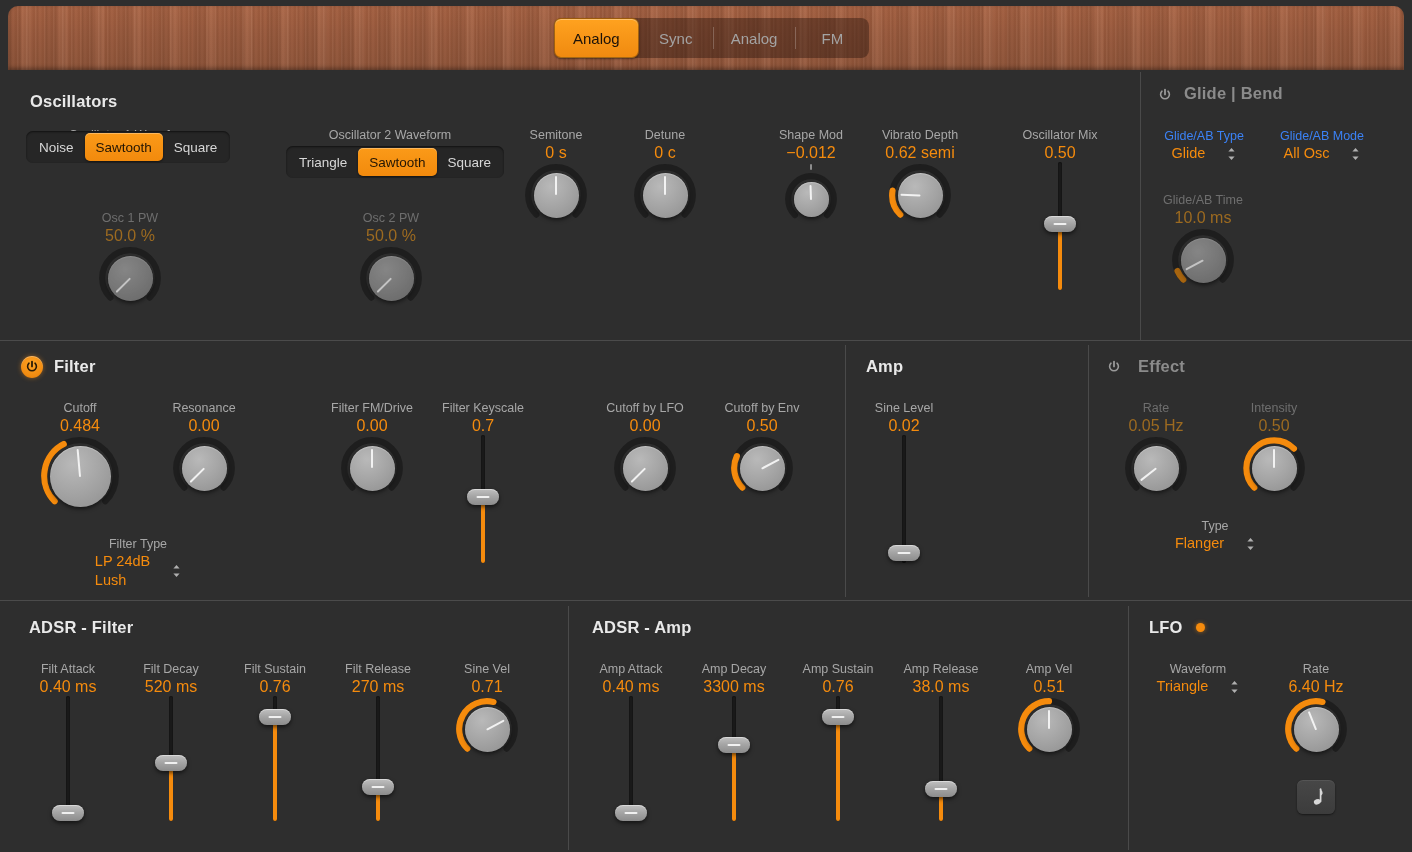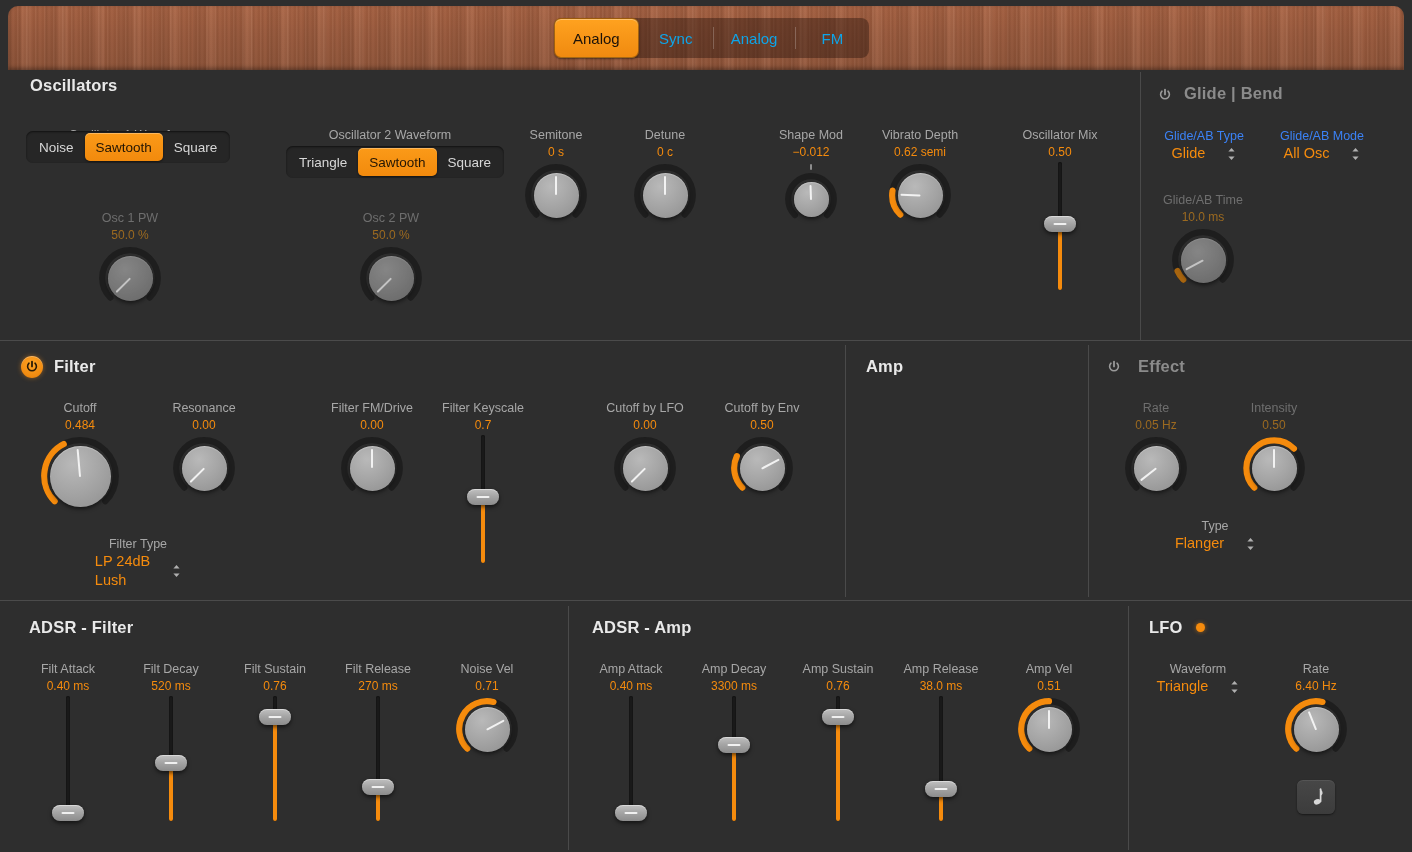--- a/index.html
+++ b/index.html
@@ -38,21 +38,21 @@
     height: 40px; display: flex; align-items: center;
     background: rgba(40,20,12,0.42);
     border-radius: 8px;
     padding: 0;
   }
   .tab {
     position: relative;
     height: 40px; min-width: 74px;
     display: flex; align-items: center; justify-content: center;
     padding: 0 18px;
-    font-size: 15px; color: #0ea5e9;
+    font-size: 15px; color: #a3a3a3;
     border-radius: 7px;
     cursor: default;
   }
   .tab.active {
     background: linear-gradient(180deg, #ffa21f 0%, #f08a10 100%);
     color: #1d1208;
     box-shadow: 0 1px 2px rgba(0,0,0,0.45), inset 0 1px 0 rgba(255,255,255,0.35);
     border: 1px solid rgba(0,0,0,0.35);
   }
   .tab.sep::before {
@@ -85,21 +85,21 @@
     position: absolute; width: 9px; height: 9px; border-radius: 50%;
     background: #f58b0d; box-shadow: 0 0 4px rgba(245,139,13,0.6);
   }
 
   
   .ctl { position: absolute; text-align: center; }
   .ctl .lab {
     font-size: 12.5px; color: #a7a7a7; white-space: nowrap; line-height: 16px;
   }
   .ctl .val {
-    font-size: 12px; color: #f58b0d; white-space: nowrap; line-height: 19px;
+    font-size: 16px; color: #f58b0d; white-space: nowrap; line-height: 19px;
   }
   .ctl.dim .lab { color: #6e6e6e; }
   .ctl.dim .val { color: #9c6a20; }
 
   
   .knob { position: relative; margin: 2px auto 0; }
   .knob .ring { position: absolute; left: 0; top: 0; }
   .knob .cap {
     position: absolute; border-radius: 50%;
     background: radial-gradient(circle at 38% 30%, #b9b9b9 0%, #a2a2a2 55%, #8e8e8e 100%);
@@ -194,21 +194,21 @@
   </div>
 
   <div class="hdiv" style="top:340px"></div>
   <div class="hdiv" style="top:600px"></div>
   <div class="vdiv" style="left:1140px; top:72px; height:268px"></div>
   <div class="vdiv" style="left:845px; top:345px; height:252px"></div>
   <div class="vdiv" style="left:1088px; top:345px; height:252px"></div>
   <div class="vdiv" style="left:568px; top:606px; height:244px"></div>
   <div class="vdiv" style="left:1128px; top:606px; height:244px"></div>
 
-  <div class="secttl" style="left:30px; top:76px">Oscillators</div>
+  <div class="secttl" style="left:30px; top:92px">Oscillators</div>
 
   <div class="ctl" style="left:45px; top:127px; width:170px">
     <div class="lab">Oscillator 1 Waveform</div>
   </div>
   <div class="seg" style="left:26px; top:131px">
     <div class="sgi">Noise</div>
     <div class="sgi on">Sawtooth</div>
     <div class="sgi">Square</div>
   </div>
 
@@ -435,20 +435,28 @@
       <span class="steparrow">
           <svg width="9" height="14" viewBox="0 0 9 14" style="display:block">
             <path d="M4.5 1 L7.6 4.6 L1.4 4.6 Z" fill="#b0b0b0"></path>
             <path d="M4.5 13 L7.6 9.4 L1.4 9.4 Z" fill="#b0b0b0"></path>
           </svg>
         </span>
     </div>
   </div>
 
   <div class="secttl" style="left:866px; top:357px">Amp</div>
+  <div class="ctl" style="left:844px; top:400px; width:120px">
+    <div class="lab">Sine Level</div>
+    <div class="val">0.02</div>
+    <div class="sld s-amp" style="width: 60px; height: 128px;">
+        <div class="track" style="top:0px;height:128px"></div>
+        <div class="hnd" style="top:109.75999999999999px"></div>
+      </div>
+  </div>
 
   <div class="pwr" style="left:1103px; top:356px">
       <svg width="14" height="14" viewBox="0 0 14 14">
         <path d="M7 1.6 L7 6.4" stroke="#9a9a9a" stroke-width="1.8" stroke-linecap="round" fill="none"></path>
         <path d="M4.0 3.2 A4.4 4.4 0 1 0 10.0 3.2" stroke="#9a9a9a" stroke-width="1.6" fill="none" stroke-linecap="round"></path>
       </svg>
     </div>
   <div class="secttl dim" style="left:1138px; top:357px">Effect</div>
   <div class="ctl dim" style="left:1096px; top:400px; width:120px">
     <div class="lab">Rate</div>
@@ -516,21 +524,21 @@
   <div class="ctl" style="left:318px; top:661px; width:120px">
     <div class="lab">Filt Release</div>
     <div class="val">270 ms</div>
     <div class="sld s-adsr" style="width: 60px; height: 125px;">
         <div class="track" style="top:0px;height:125px"></div>
         <div class="fill" style="top:91.385px;height:33.614999999999995px;"></div>
         <div class="hnd" style="top:83.385px"></div>
       </div>
   </div>
   <div class="ctl" style="left:427px; top:661px; width:120px">
-    <div class="lab">Noise Vel</div>
+    <div class="lab">Sine Vel</div>
     <div class="val">0.71</div>
     <div class="knob k-md" style="width: 62px; height: 62px;">
         <svg class="ring" width="62" height="62">
           <path d="M 11.34 50.66 A 27.8 27.8 0 1 1 50.66 50.66" stroke="#1e1e1e" stroke-width="6.2" fill="none" stroke-linecap="round"></path>
           <path d="M 11.34 50.66 A 27.8 27.8 0 0 1 37.49 3.97" stroke="#f58b0d" stroke-width="6.2" fill="none" stroke-linecap="round"></path>
         </svg>
         <div class="cap" style="left: 8.5px; top: 8.5px; width: 45px; height: 45px;"></div>
         <div class="ptr" style="width: 2px; height: 19.5px; left: 30px; top: 11.5px; transform: rotate(62deg);"></div>
       </div>
   </div>

